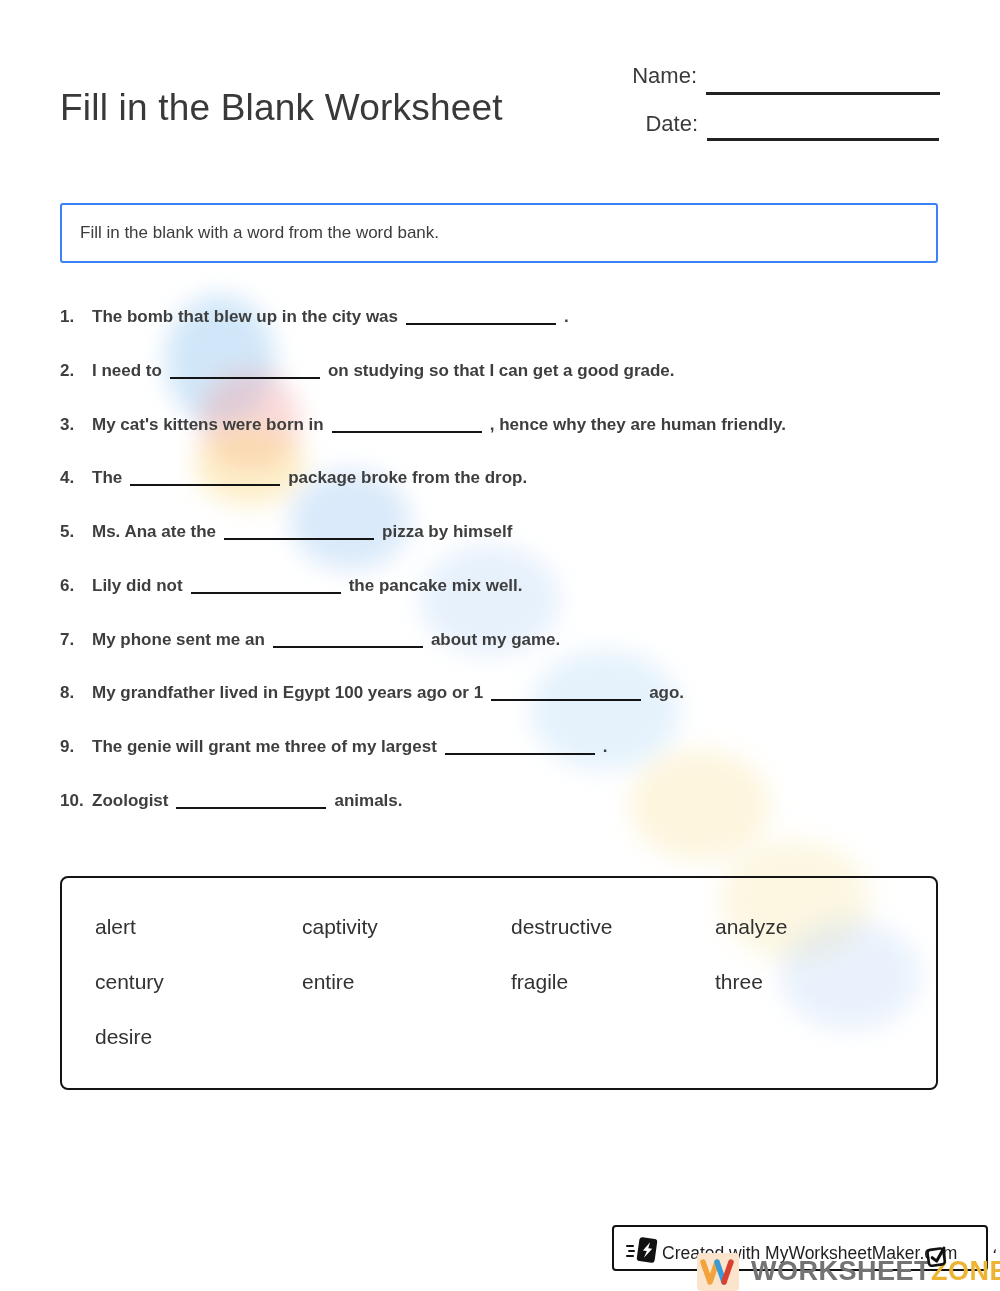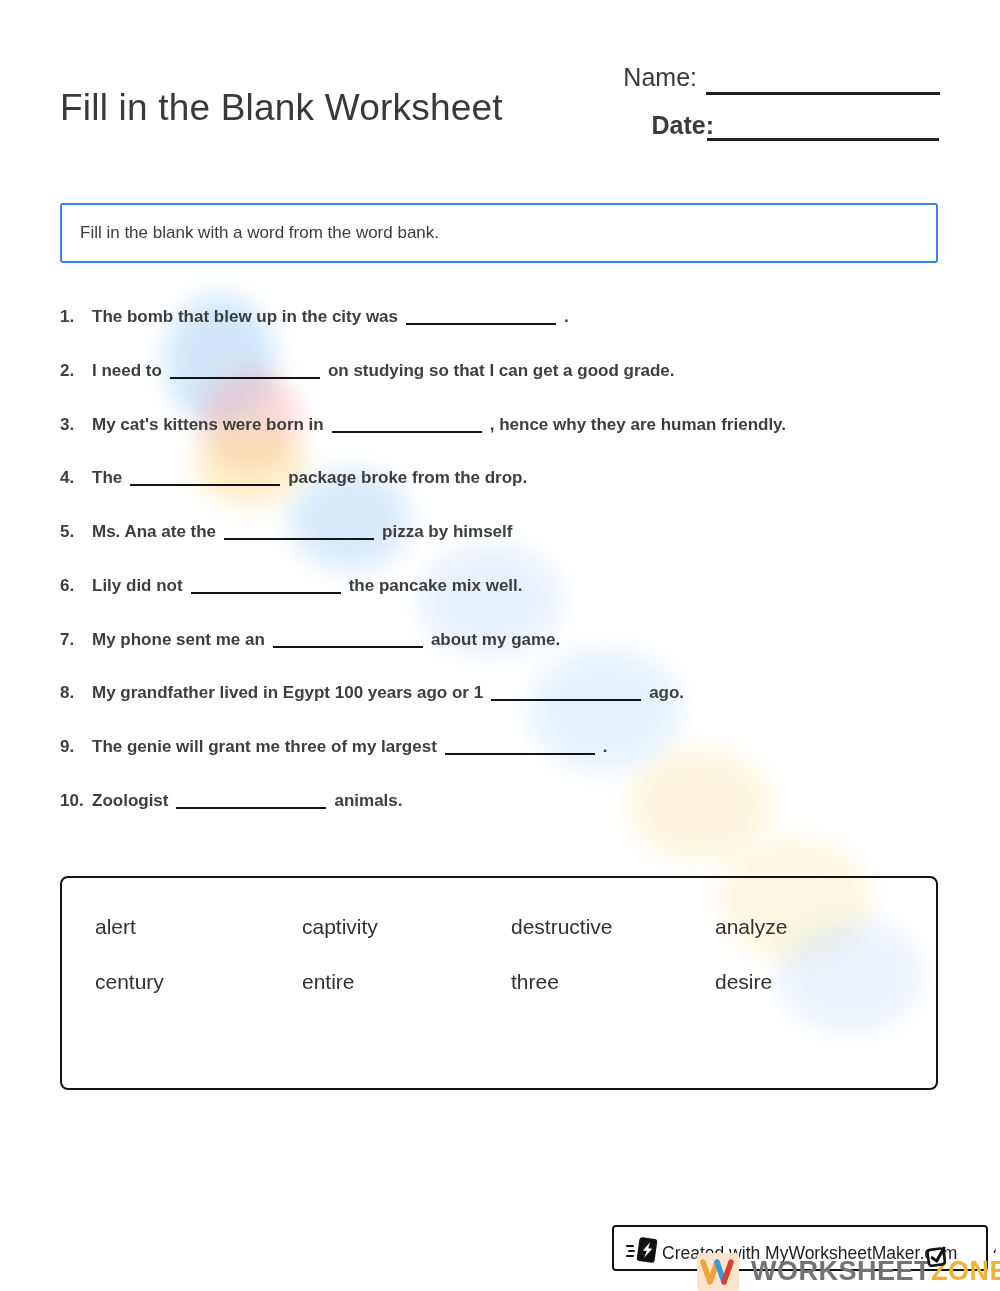--- a/index.html
+++ b/index.html
@@ -6,23 +6,23 @@
   body{
     width:1000px;height:1291px;position:relative;overflow:hidden;
     background:#ffffff;color:#3a3a3a;
     font-family:"Liberation Sans", sans-serif;
   }
   
   .wm{position:absolute;border-radius:50%;filter:blur(12px);pointer-events:none;}
 
   .title{position:absolute;left:60px;top:62px;font-size:37px;font-weight:400;color:#393939;letter-spacing:.2px;}
 
-  .hdr-label{position:absolute;width:130px;text-align:right;font-size:25px;color:#3a3a3a;}
+  .hdr-label{position:absolute;width:130px;text-align:right;font-size:22px;color:#3a3a3a;}
   .name-label{left:567px;top:63px;}
-  .date-label{left:584px;top:111px;font-weight:bold;}
+  .date-label{left:568px;top:111px;}
   .hdr-line{position:absolute;height:3px;background:#222;}
   .name-line{left:706px;top:92px;width:234px;}
   .date-line{left:707px;top:138px;width:232px;}
 
   .instruction-box{
     position:absolute;left:60px;top:203px;width:878px;height:60px;
     border:2px solid #3b82f6;border-radius:3px;box-sizing:border-box;
     display:flex;align-items:center;padding-left:18px;
     font-size:17px;color:#3c3c3c;background:transparent;
   }
@@ -115,20 +115,21 @@
 </div>
 
 <div class="word-bank">
   <div class="wb-grid">
     <span>alert</span>
     <span>captivity</span>
     <span>destructive</span>
     <span>analyze</span>
     <span>century</span>
     <span>entire</span>
+    <span>fragile</span>
     <span>three</span>
     <span>desire</span>
   </div>
 </div>
 
 <div class="credit-pill"></div>
 
 <svg class="mwm-icon" viewBox="0 0 34 28">
   <g stroke="#111" stroke-width="2" stroke-linecap="round">
     <line x1="1" y1="10" x2="7" y2="10"></line>

